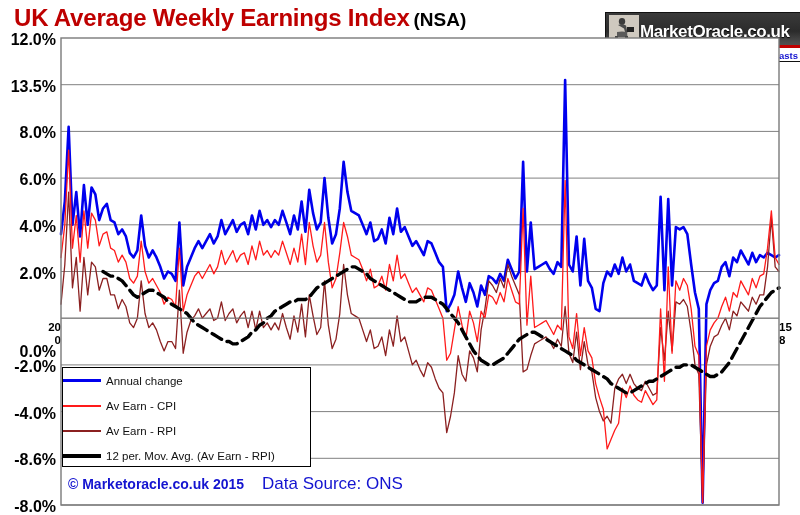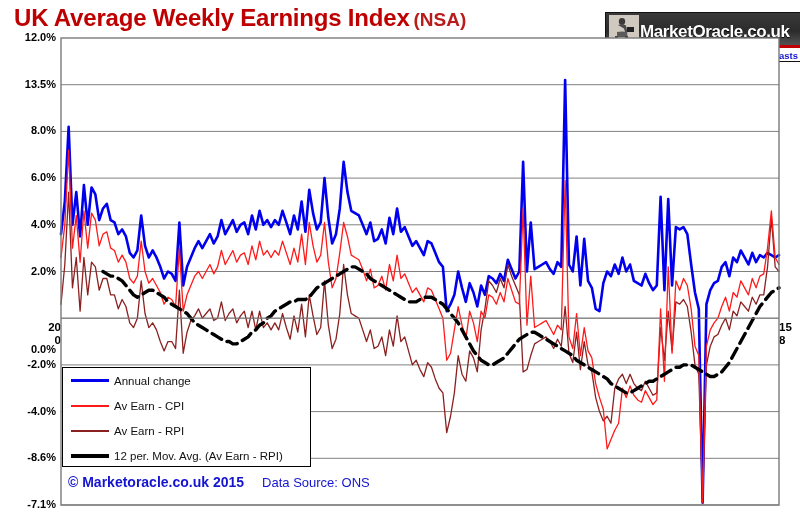--- a/index.html
+++ b/index.html
@@ -15,21 +15,21 @@
   
   .title-wrap{
     position:absolute;left:14px;top:4px;
     white-space:nowrap;
   }
   .title-main{
     font-size:24px;font-weight:bold;color:#BE0000;
     letter-spacing:-0.2px;
   }
   .title-suffix{
-    font-size:19px;font-weight:bold;color:#b91c1c;
+    font-size:19px;font-weight:bold;color:#000000;
     margin-left:4px;
   }
 
   
   .logo{
     position:absolute;left:605px;top:12px;width:208px;height:50px;
     background:linear-gradient(180deg,#3a3a3a 0%,#2b2b2b 38%,#4a4a4a 60%,#6e6e6e 100%);
     border:1px solid #111;
     box-sizing:border-box;
     overflow:hidden;
@@ -56,54 +56,54 @@
 
   
   .data-note{
     position:absolute;left:68px;top:50px;
     font-size:13.5px;font-weight:bold;color:#111;
   }
 
   
   .ylab{
     position:absolute;right:0;width:52px;text-align:right;
-    font-size:11px;font-weight:bold;color:#000;
+    font-size:16px;font-weight:bold;color:#000;
     transform:translateY(-7px);
   }
   .ylab-holder{position:absolute;left:0;top:0;width:56px;height:515px;}
 
   .xlab{
     position:absolute;text-align:center;width:46px;
     font-size:11.5px;font-weight:bold;color:#000;
     line-height:12.5px;
   }
 
   
   .legend{
     position:absolute;left:62px;top:367px;width:249px;height:100px;
     background:#ffffff;border:1px solid #000;
     box-sizing:border-box;
     z-index:6;
   }
   .legend-row{
-    display:flex;align-items:center;height:25px;padding-left:8px;
+    display:flex;align-items:center;height:25px;padding-left:0;
   }
   .legend-swatch{width:38px;height:0;border-top-style:solid;margin-right:5px;}
   .legend-label{font-size:11.5px;color:#111;white-space:nowrap;}
 
   
   .footer{
     position:absolute;left:68px;top:474px;display:flex;align-items:baseline;
     z-index:6;
   }
   .footer-copy{
     font-size:14px;font-weight:bold;color:#1414d0;white-space:nowrap;
   }
   .footer-src{
-    font-size:13px;color:#1414d0;margin-left:18px;white-space:nowrap;
+    font-size:17px;color:#1414d0;margin-left:18px;white-space:nowrap;
   }
   svg{display:block;}
 </style>
 </head>
 <body>
 
 <div id="chart-root">
 
   <div class="title-wrap">
     <span class="title-main">UK Average Weekly Earnings Index</span><span class="title-suffix">(NSA)</span>
@@ -131,21 +131,21 @@
       <div class="ylab" style="top: 38px;">12.0%</div>
       <div class="ylab" style="top: 84.7px;">13.5%</div>
       <div class="ylab" style="top: 131.4px;">8.0%</div>
       <div class="ylab" style="top: 178.1px;">6.0%</div>
       <div class="ylab" style="top: 224.8px;">4.0%</div>
       <div class="ylab" style="top: 271.5px;">2.0%</div>
       <div class="ylab" style="top: 318.2px; margin-top: 32px;">0.0%</div>
       <div class="ylab" style="top: 364.9px;">-2.0%</div>
       <div class="ylab" style="top: 411.6px;">-4.0%</div>
       <div class="ylab" style="top: 458.3px;">-8.6%</div>
-      <div class="ylab" style="top: 505px;">-7.1%</div>
+      <div class="ylab" style="top: 505px;">-8.0%</div>
     </div>
 
   <div id="xlabs">
       <div class="xlab" style="left: 38px; top: 321.2px;"><span>2000</span><br><span>08</span></div>
       <div class="xlab" style="left: 85.8667px; top: 321.2px;"><span>2001</span><br><span>08</span></div>
       <div class="xlab" style="left: 133.733px; top: 321.2px;"><span>2002</span><br><span>08</span></div>
       <div class="xlab" style="left: 181.6px; top: 321.2px;"><span>2003</span><br><span>08</span></div>
       <div class="xlab" style="left: 229.467px; top: 321.2px;"><span>2004</span><br><span>08</span></div>
       <div class="xlab" style="left: 277.333px; top: 321.2px;"><span>2005</span><br><span>08</span></div>
       <div class="xlab" style="left: 325.2px; top: 321.2px;"><span>2006</span><br><span>08</span></div>

